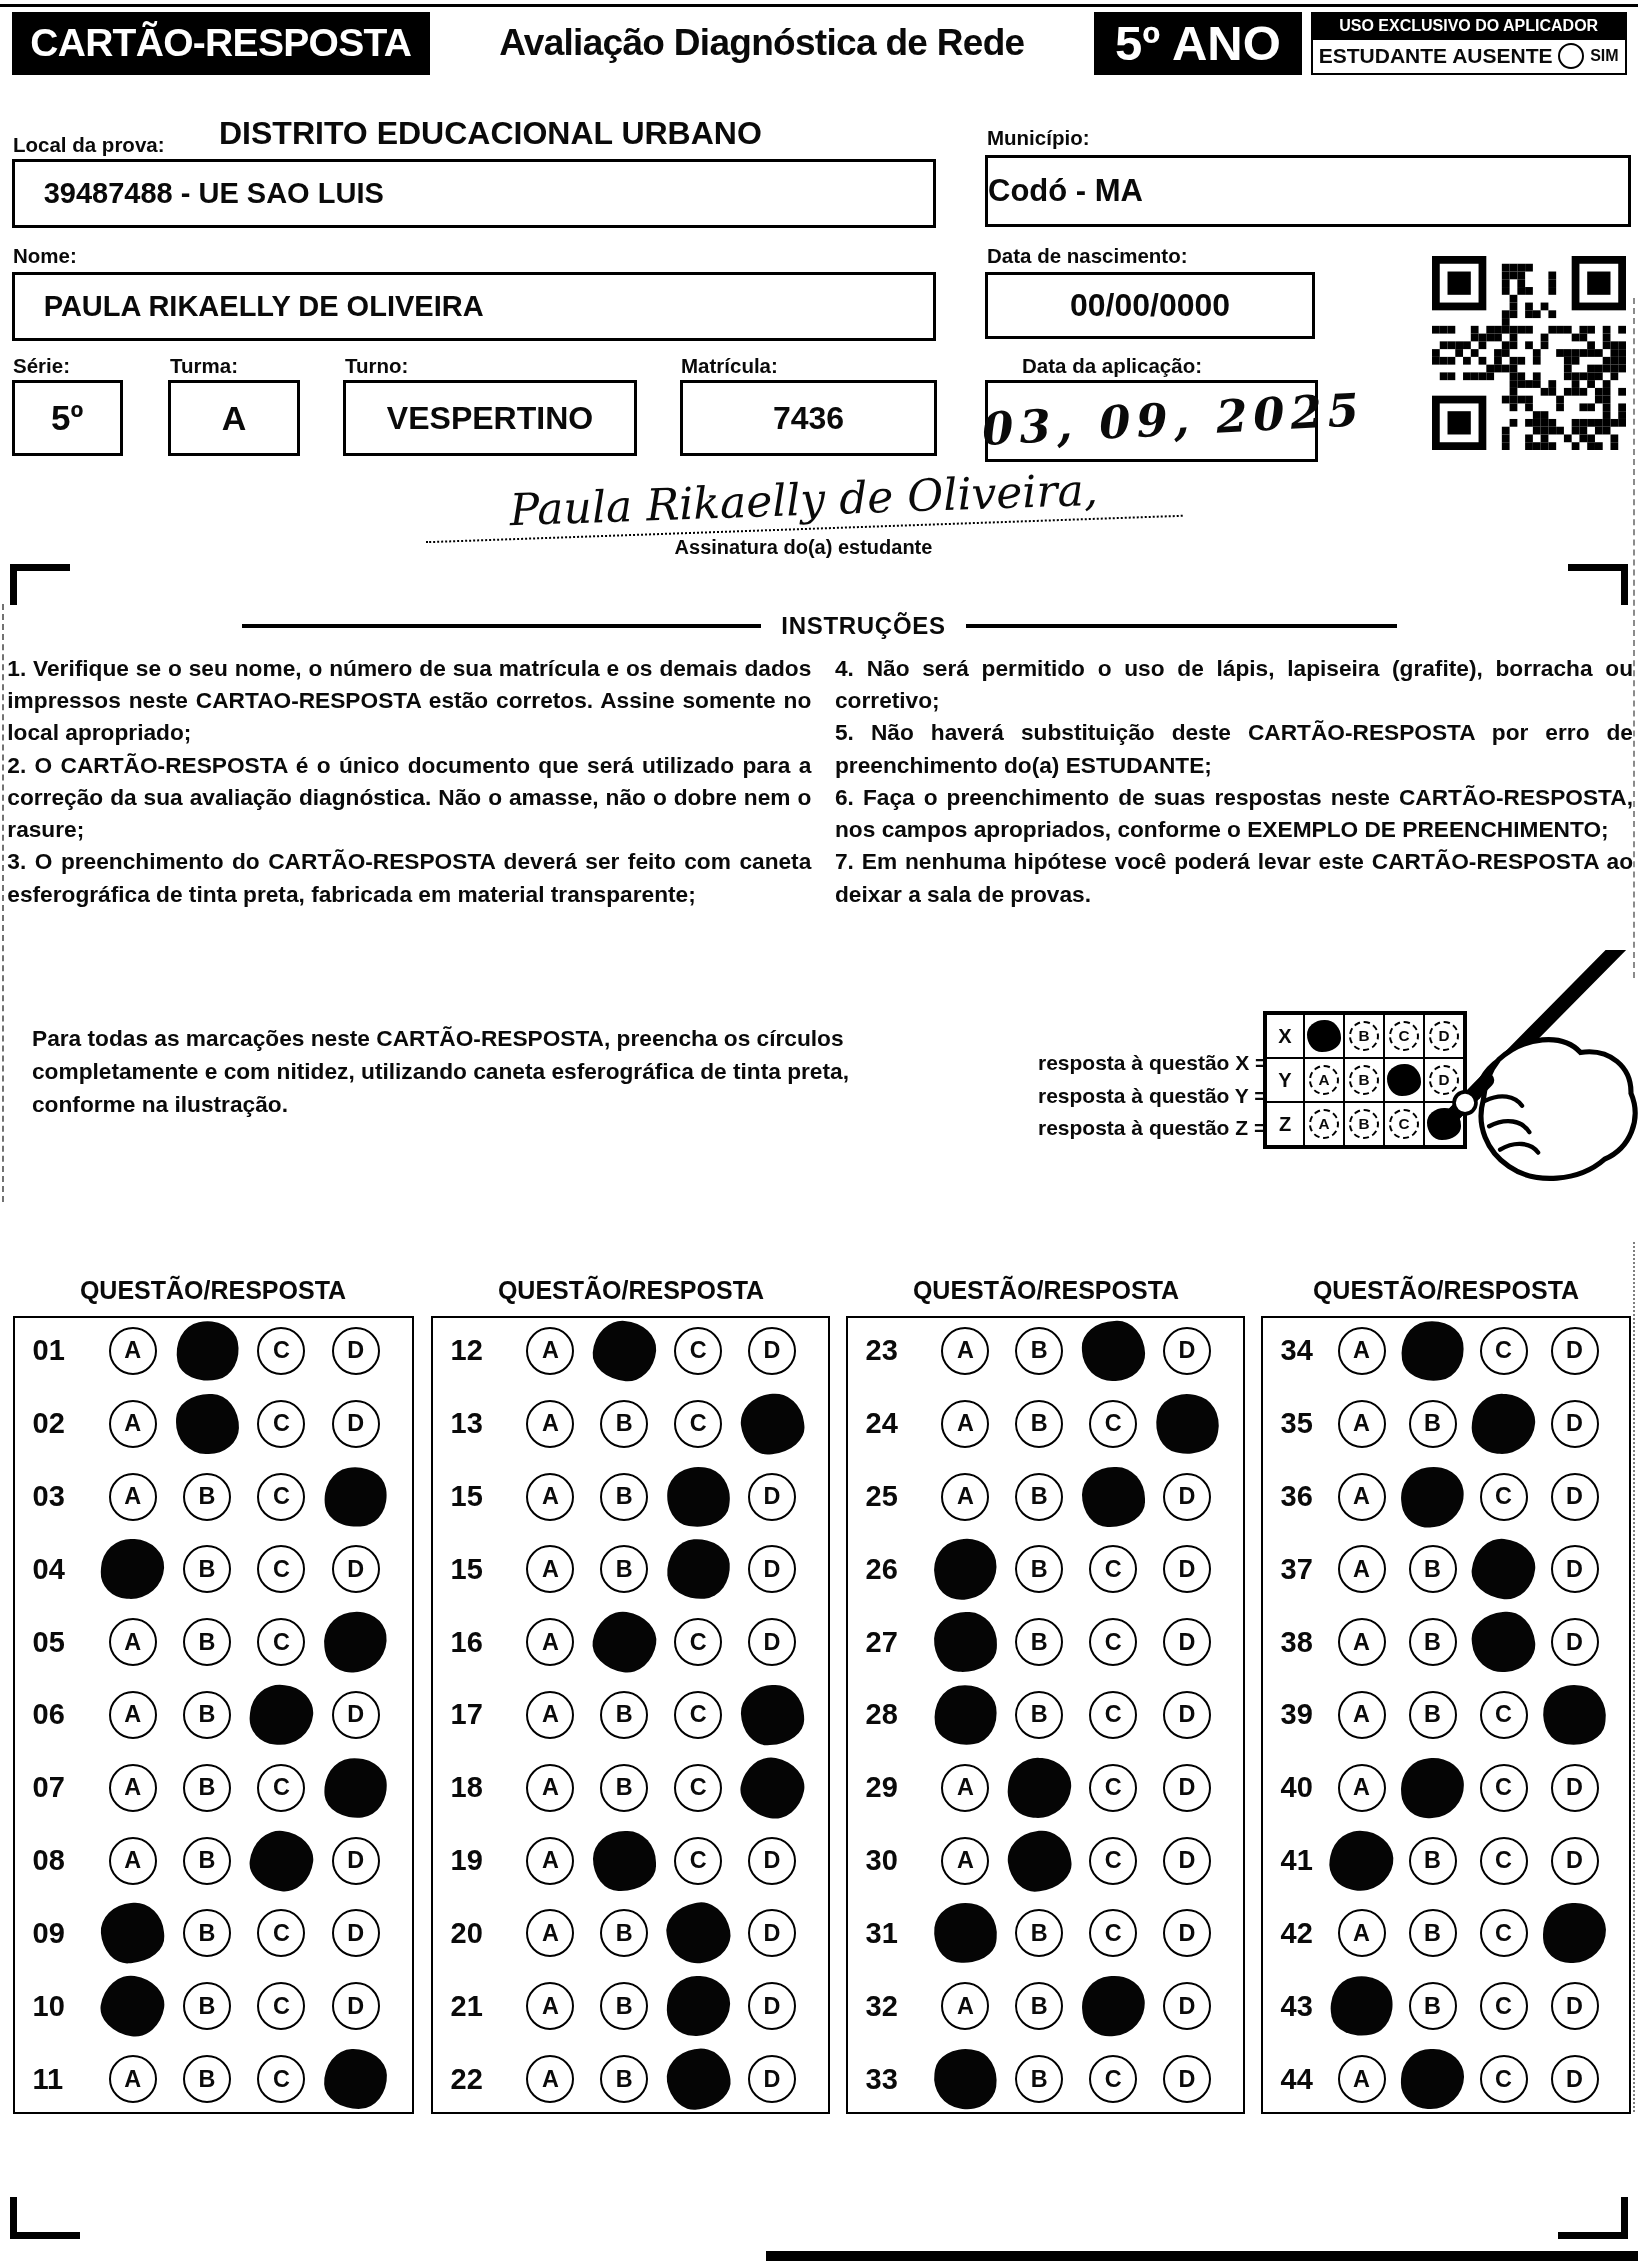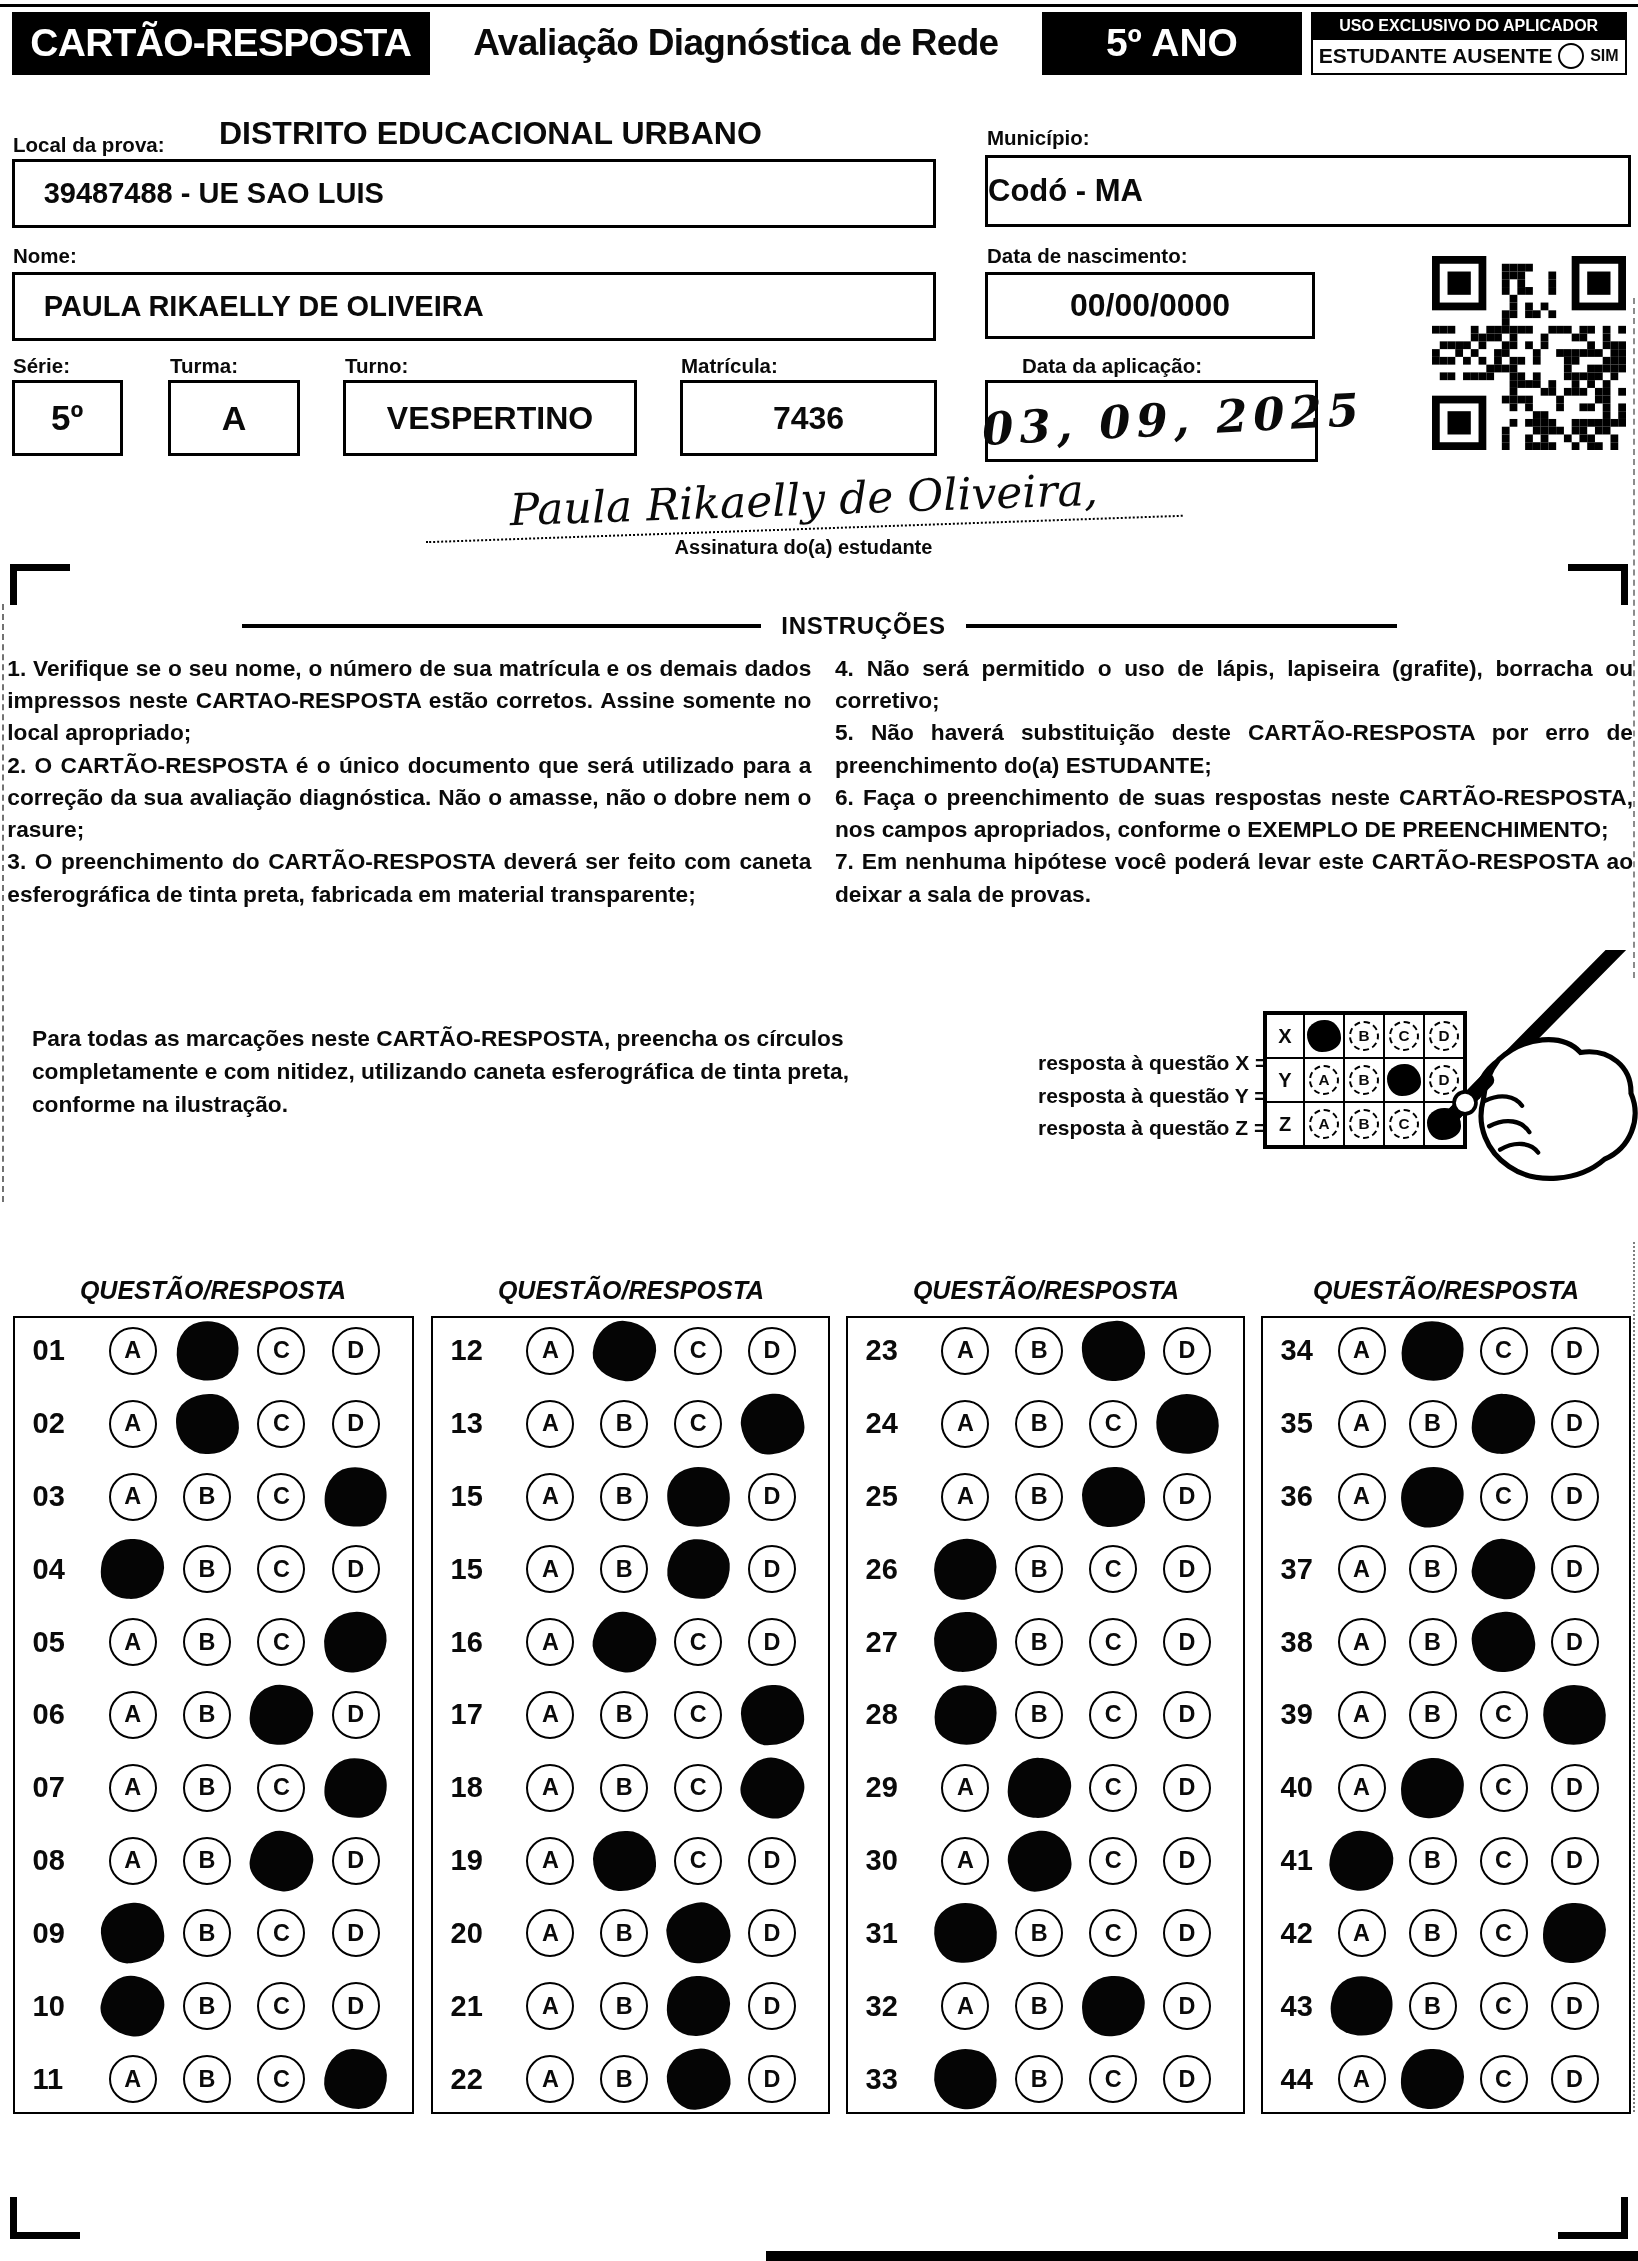--- a/index.html
+++ b/index.html
@@ -13,22 +13,22 @@
     font-family: "Liberation Sans", sans-serif;
     overflow: hidden;
   }
   .top-rule { position:absolute; left:0; top:4.4px; width:1639px; height:2.9px; background:#000; }
 
   
   .header { position:absolute; left:11.7px; top:11.7px; width:1615px; height:63px; display:flex; gap:8.8px; }
   .hdr-title { width:418px; background:#000; color:#fff; display:flex; align-items:center; justify-content:center;
     font-size:39px; font-weight:800; letter-spacing:-0.7px; }
   .hdr-sub { flex:1; display:flex; align-items:center; justify-content:center; font-size:37px; font-weight:800; letter-spacing:-0.7px; }
-  .hdr-grade { width:260px; background:#000; color:#fff; display:flex; align-items:center; justify-content:center;
-    font-size:39px; font-weight:800; }
+  .hdr-grade { width:208px; background:#000; color:#fff; display:flex; align-items:center; justify-content:center;
+    font-size:49px; font-weight:800; }
   .hdr-right { width:316px; border:2.9px solid #000; display:flex; flex-direction:column; }
   .hdr-right-top { background:#000; color:#fff; text-align:center; font-size:16px; font-weight:700; padding:3.7px 0 4.4px; }
   .hdr-right-bottom { flex:1; display:flex; align-items:center; justify-content:center; gap:5.8px; font-weight:800; font-size:21px; }
   .absent-circle { width:26px; height:26px; border:2.9px solid #000; border-radius:50%; display:inline-block; }
   .absent-sim { font-size:16px; font-weight:800; }
 
   
   .lbl { position:absolute; font-size:20.5px; font-weight:700; }
   .big-district { position:absolute; font-size:32px; font-weight:800; letter-spacing:0; }
   .fbox { position:absolute; border:3.7px solid #000; display:flex; align-items:center; font-weight:800; background:#fff; }
@@ -70,21 +70,21 @@
   .ex-grid { position:absolute; left:1263px; top:1011px; border:3.7px solid #000; display:grid;
     grid-template-columns:38px repeat(4,40px); background:#fff; }
   .ex-cell { border:1.5px solid #000; height:44px; display:flex; align-items:center; justify-content:center; background:#fff; }
   .ex-label { font-size:20px; font-weight:800; }
   .ex-bub { width:30px; height:30px; border:2.2px dashed #000; border-radius:50%; display:flex; align-items:center; justify-content:center;
     font-size:15.3px; font-weight:700; }
   .ex-blob { width:34px; height:32px; background:#000; border-radius:52% 48% 56% 44%/47% 56% 44% 55%; }
   .hand-svg { position:absolute; left:1389px; top:950px; width:250px; height:256px; pointer-events:none; }
 
   
-  .ans-header { position:absolute; top:1276px; width:292px; text-align:center; font-size:25px; font-weight:800;font-style:italic; }
+  .ans-header { position:absolute; top:1276px; width:292px; text-align:center; font-size:25px; font-weight:800; }
   .qbox { position:absolute; top:1316px; height:798px; border:2.9px solid #000; display:flex; flex-direction:column;
     justify-content:space-between; padding:2.9px 0; background:#fff; }
   .qbox.b1 { left:13px;   width:401px; }
   .qbox.b2 { left:431px;  width:399px; }
   .qbox.b3 { left:846px; width:399px; }
   .qbox.b4 { left:1261px; width:370px; }
   .qrow { display:flex; align-items:center; padding-left:17.5px; }
   .qnum { width:63px; font-size:29px; font-weight:800; }
   .opts { flex:1; display:flex; justify-content:space-around; padding-right:19px; }
   .slot { width:71px; display:flex; align-items:center; justify-content:center; }

